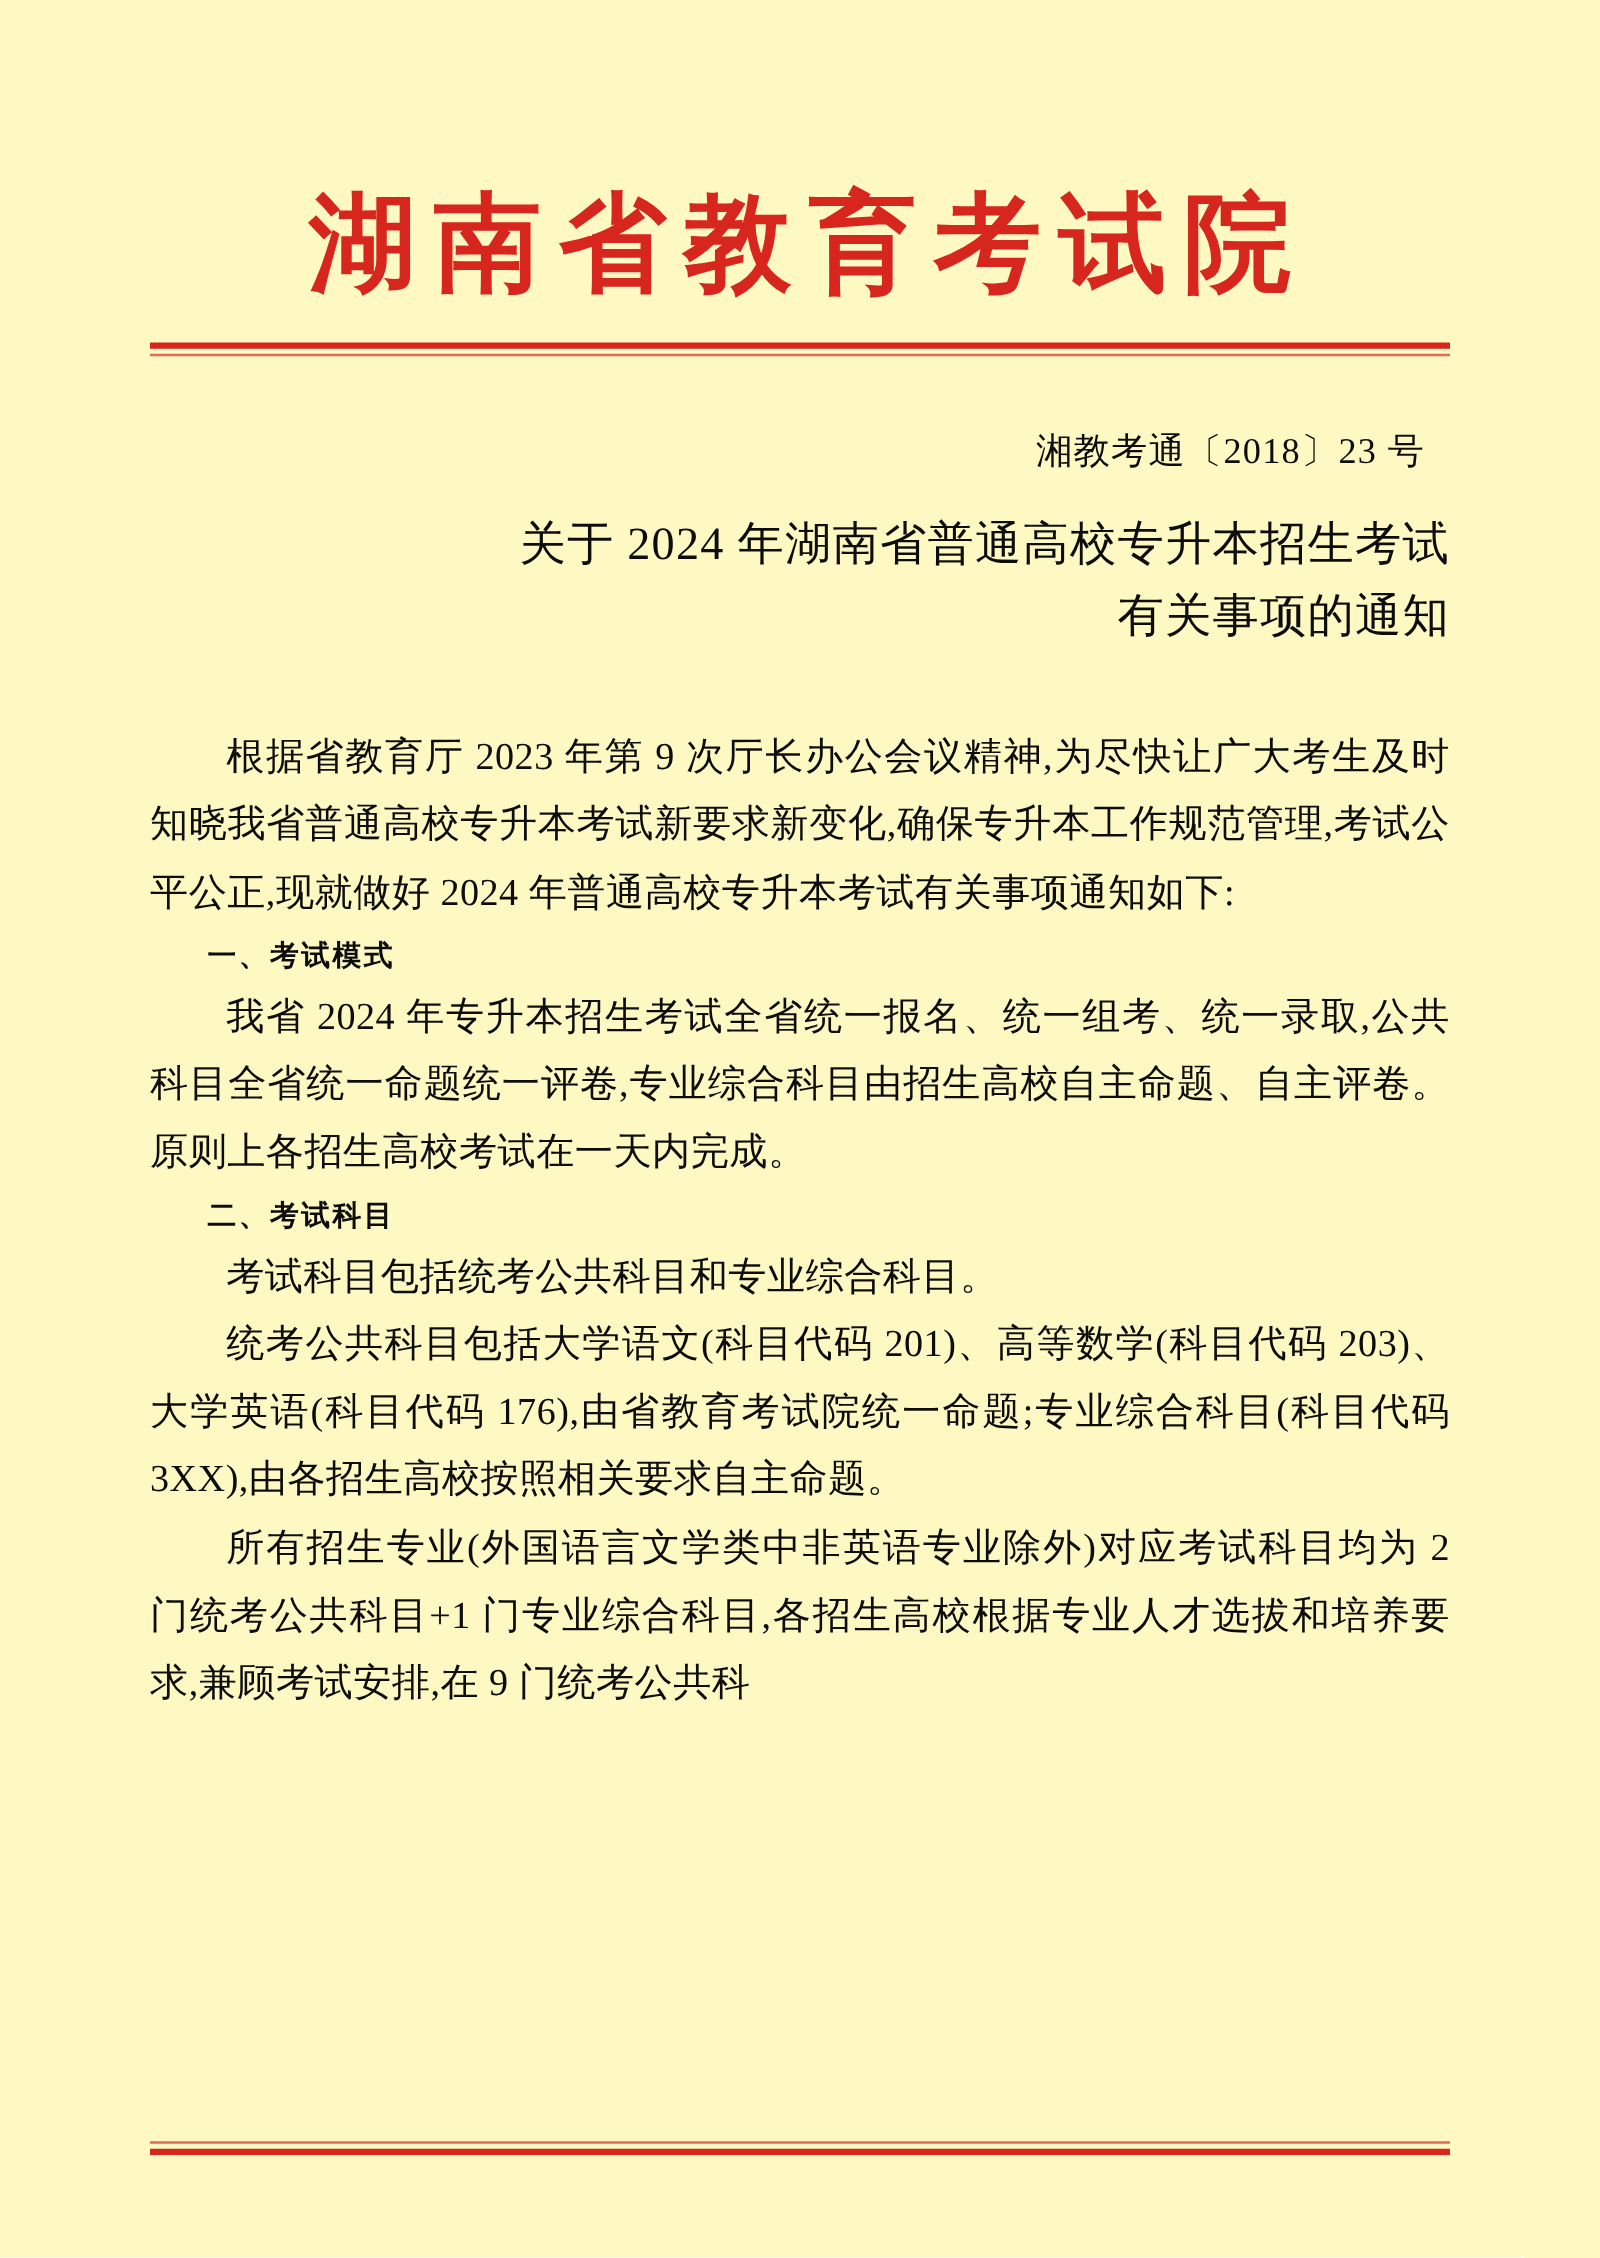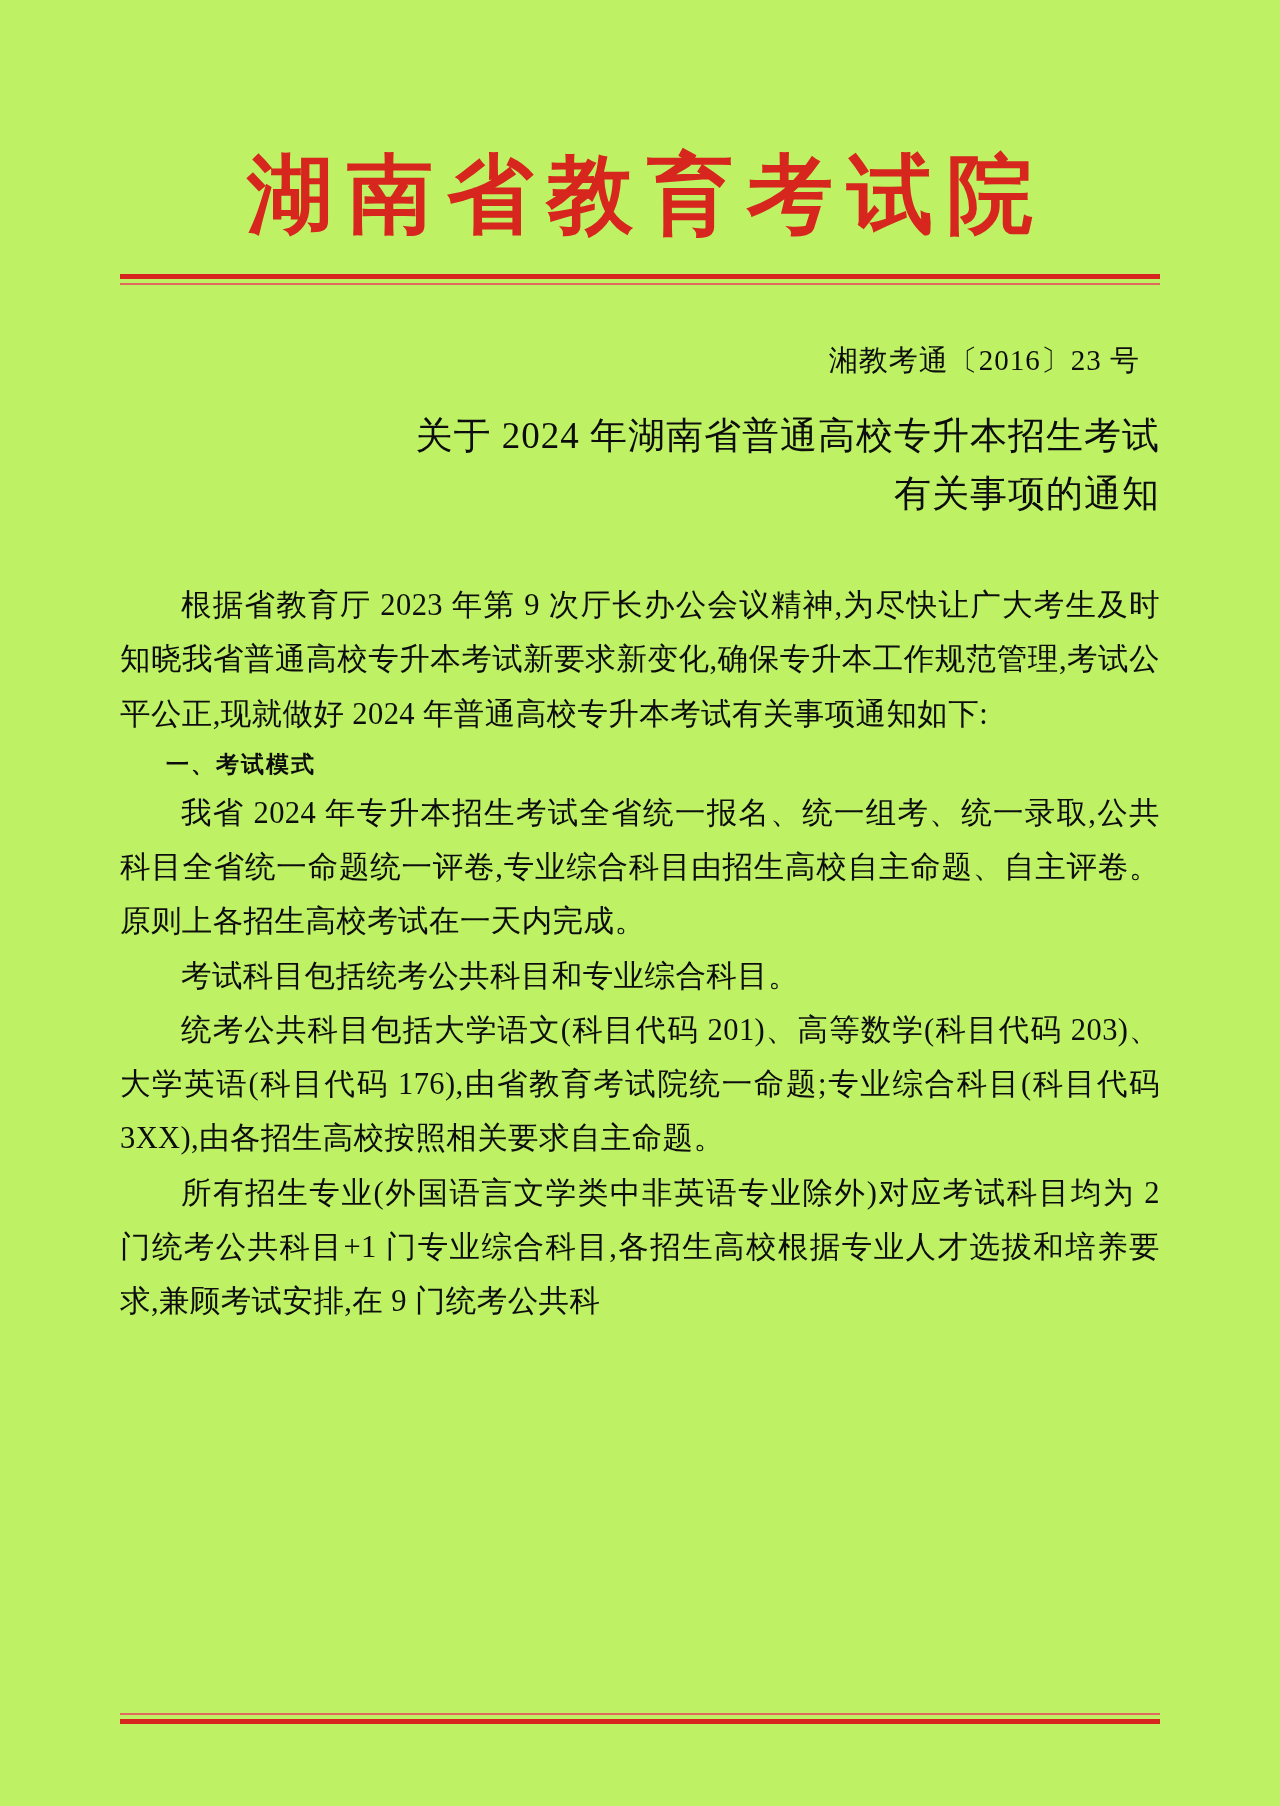--- a/index.html
+++ b/index.html
@@ -14,21 +14,21 @@
     color: #0d0d0d;
     position: relative;
     overflow: hidden;
   }
   .page {
     position: relative;
     width: 1280px;
     height: 1806px;
     box-sizing: border-box;
     padding: 0 120px;
-    background: #bef264;
+    background: #fef9c3;
   }
   
   .letterhead {
     text-align: center;
     padding-top: 150px;
   }
   .letterhead-title {
     color: #d7261e;
     font-family: "Liberation Serif", "DejaVu Serif", serif;
     font-weight: bold;
@@ -107,35 +107,36 @@
 <div class="page">
 
   <div class="letterhead">
     <div class="letterhead-title">湖南省教育考试院</div>
     <div class="rule-group">
       <div class="rule-thick"></div>
       <div class="rule-thin"></div>
     </div>
   </div>
 
-  <div class="doc-number">湘教考通〔2016〕23 号</div>
+  <div class="doc-number">湘教考通〔2018〕23 号</div>
 
   <div class="doc-title">
     <div>关于 2024 年湖南省普通高校专升本招生考试</div>
     <div>有关事项的通知</div>
   </div>
 
   <div class="body-text">
 
 
     <p class="para">根据省教育厅 2023 年第 9 次厅长办公会议精神,为尽快让广大考生及时知晓我省普通高校专升本考试新要求新变化,确保专升本工作规范管理,考试公平公正,现就做好 2024 年普通高校专升本考试有关事项通知如下:</p>
 
     <h2 class="section">一、考试模式</h2>
     <p class="para">我省 2024 年专升本招生考试全省统一报名、统一组考、统一录取,公共科目全省统一命题统一评卷,专业综合科目由招生高校自主命题、自主评卷。原则上各招生高校考试在一天内完成。</p>
 
+    <h2 class="section">二、考试科目</h2>
     <p class="para">考试科目包括统考公共科目和专业综合科目。</p>
     <p class="para">统考公共科目包括大学语文(科目代码 201)、高等数学(科目代码 203)、大学英语(科目代码 176),由省教育考试院统一命题;专业综合科目(科目代码 3XX),由各招生高校按照相关要求自主命题。</p>
     <p class="para">所有招生专业(外国语言文学类中非英语专业除外)对应考试科目均为 2 门统考公共科目+1 门专业综合科目,各招生高校根据专业人才选拔和培养要求,兼顾考试安排,在 9 门统考公共科</p>
   </div>
 
   <div class="footer-rules">
     <div class="rule-thin"></div>
     <div class="rule-thick"></div>
   </div>
 

